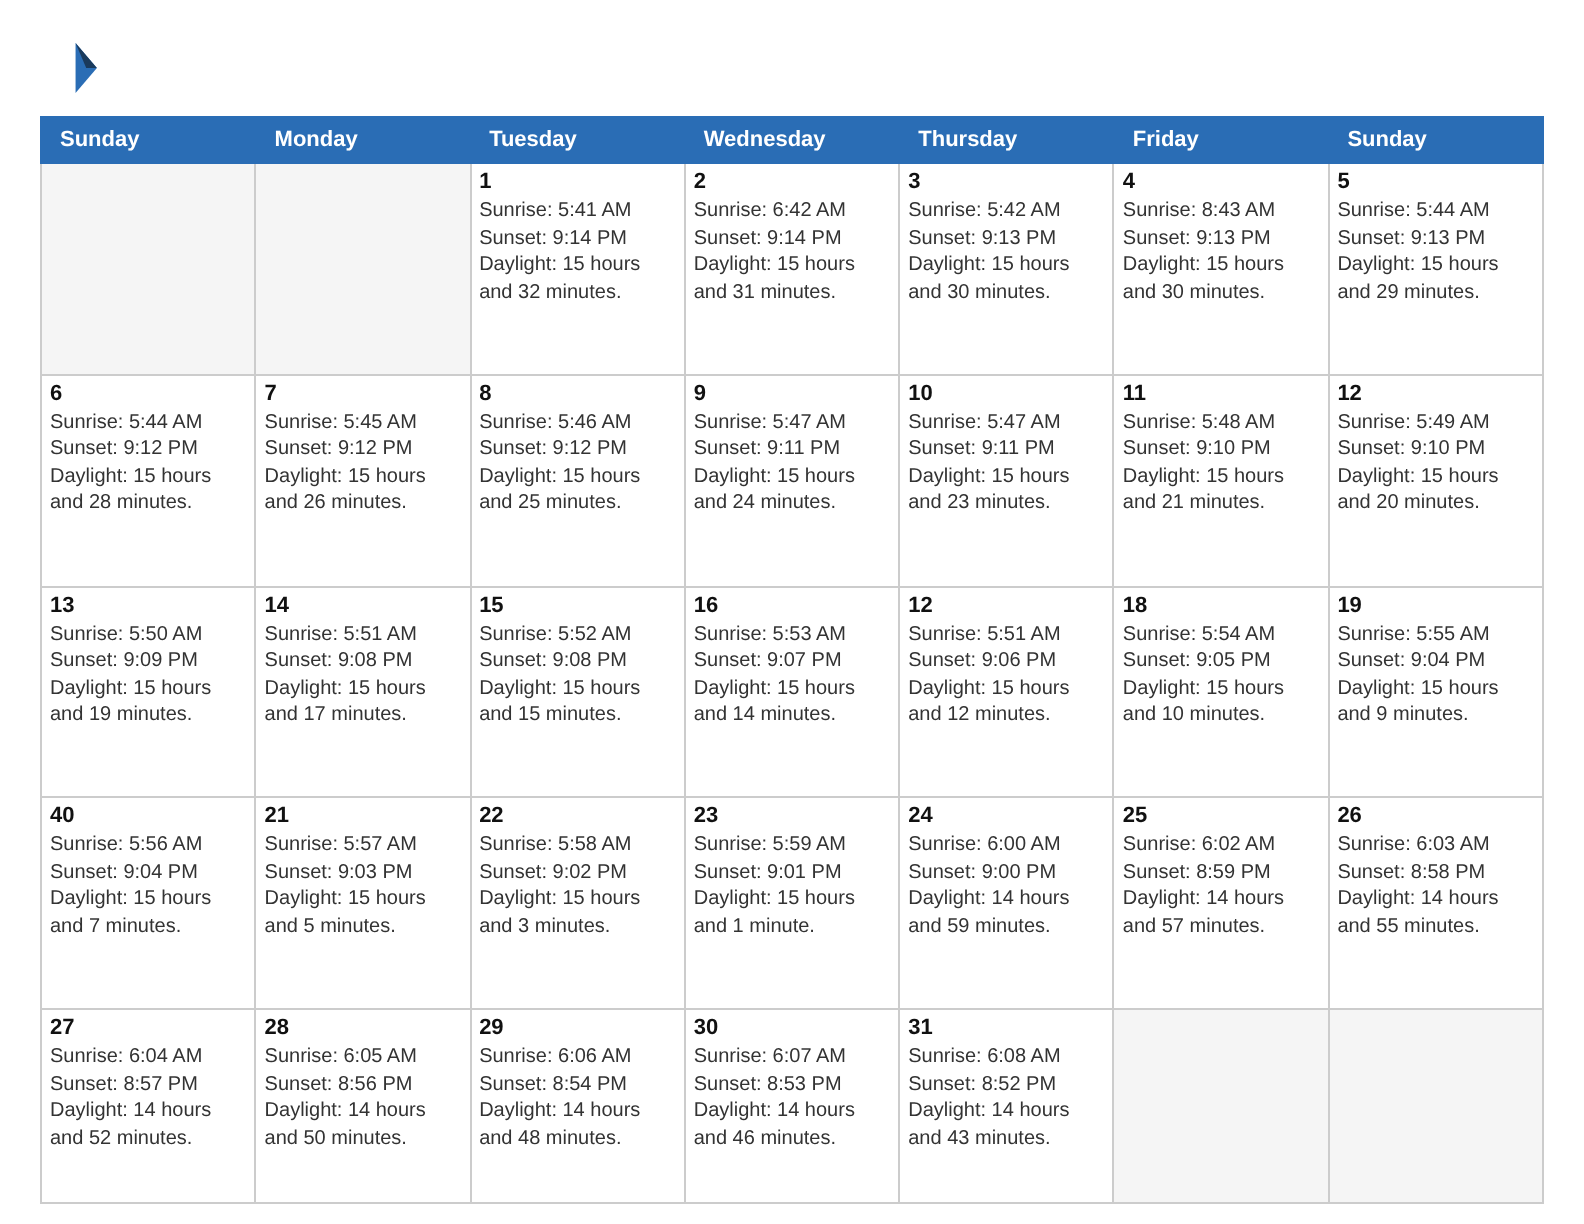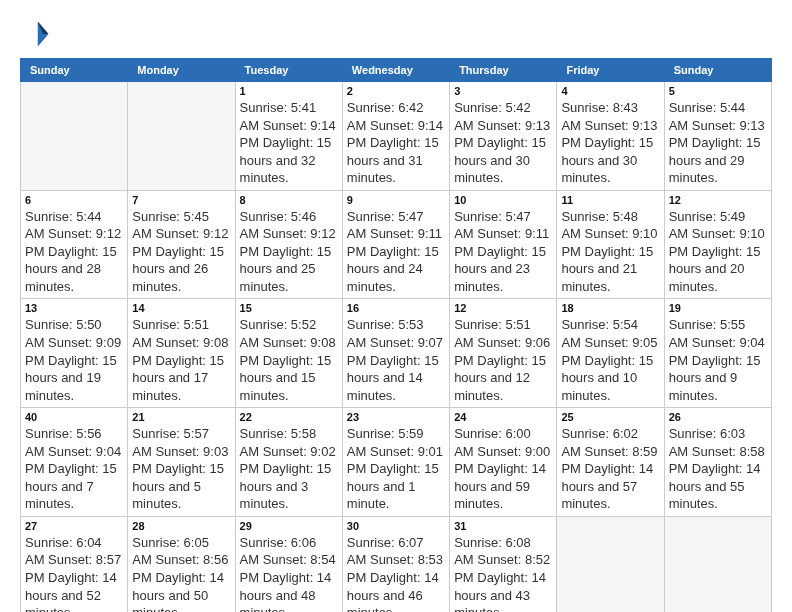--- a/index.html
+++ b/index.html
@@ -76,21 +76,21 @@
       height: 82px;
     }
     .day-num {
       font-size: 11px;
       font-weight: bold;
       color: #111;
       display: block;
       margin-bottom: 2px;
     }
     .day-info {
-      font-size: 13px;
+      font-size: 10px;
       color: #333;
       line-height: 1.35;
     }
     .empty-cell {
       background: #f5f5f5;
     }
     .last-row td {
       height: 72px;
     }
   </style>

